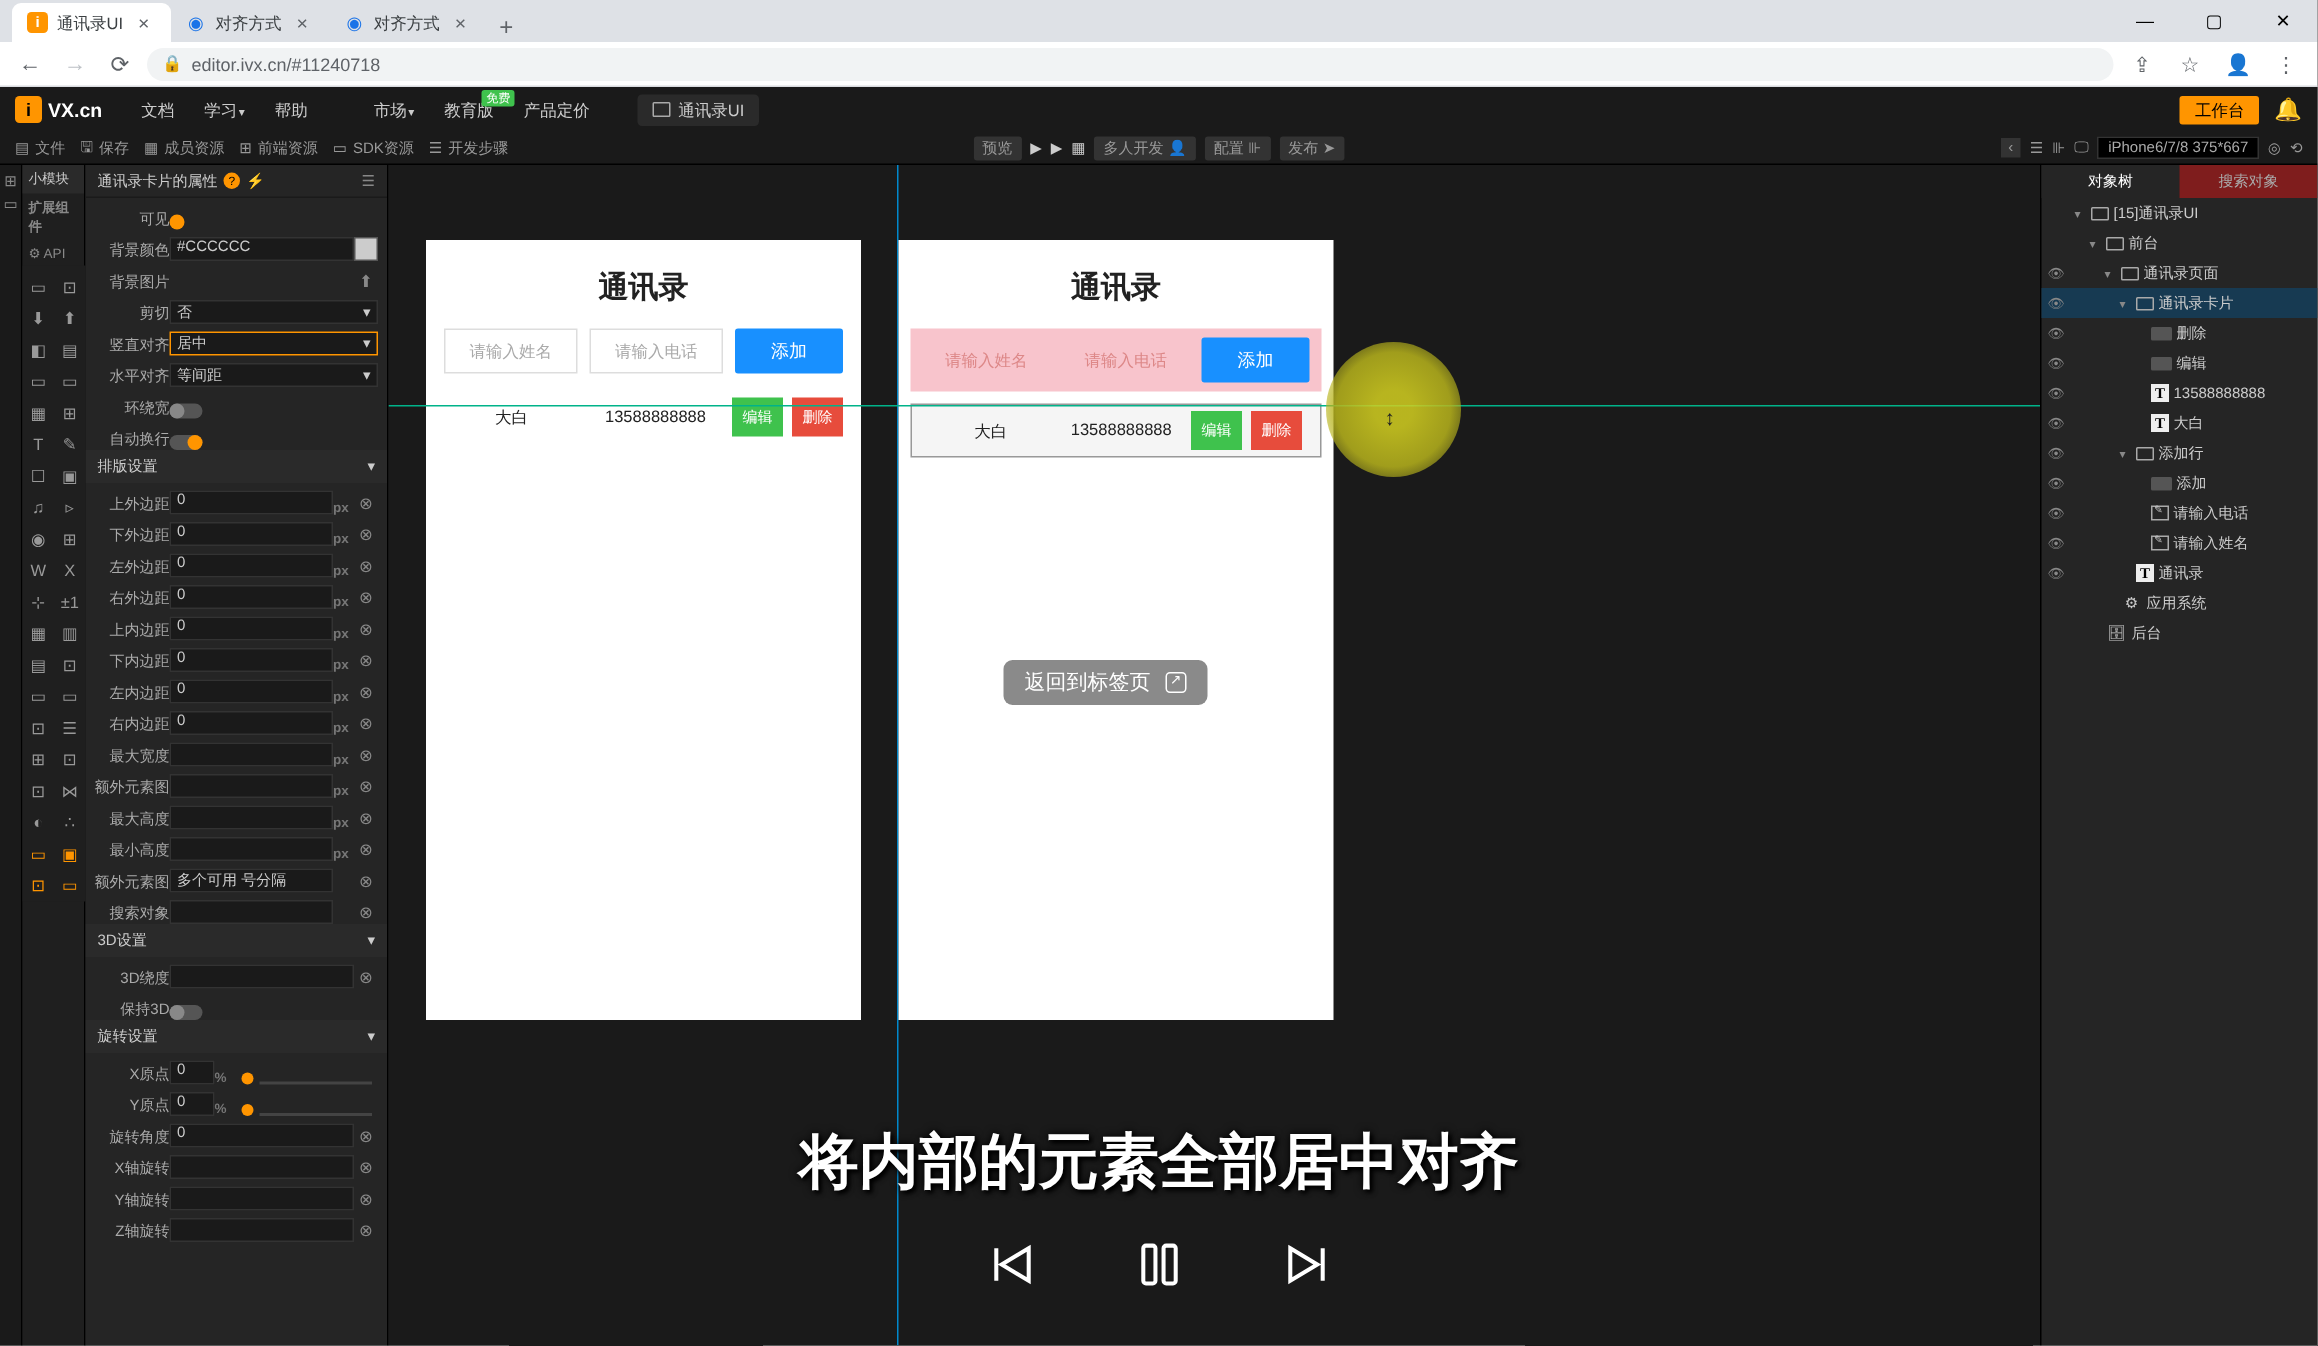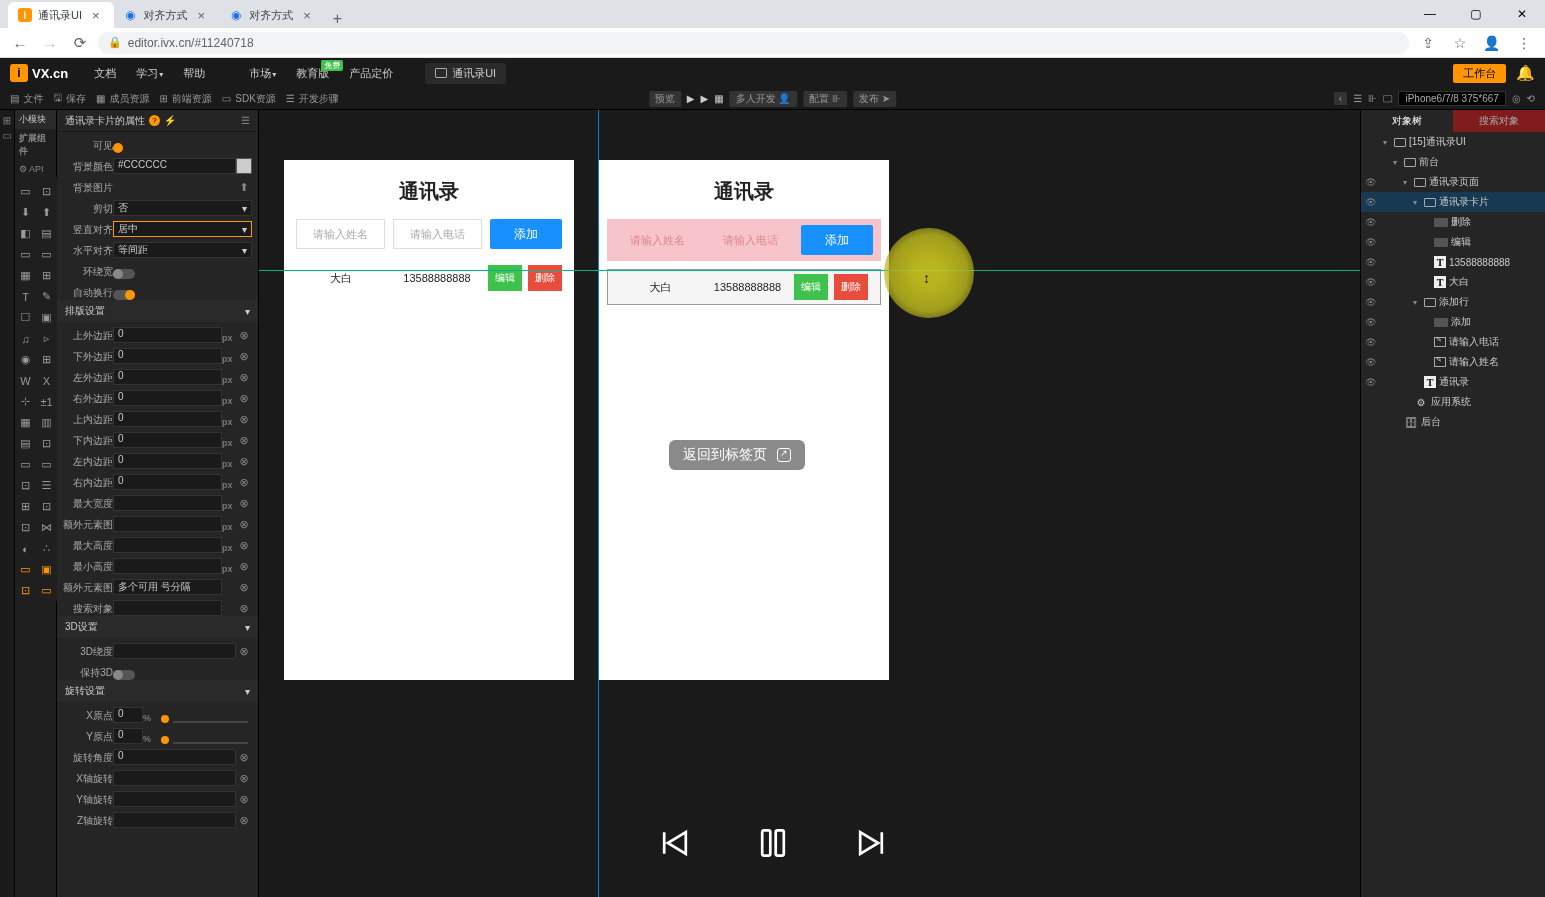--- a/index.html
+++ b/index.html
@@ -692,20 +692,21 @@
             <span class="tree-indent" style="width:10px"></span>
             <span class="exp"></span>
             <span class="icon">🗄</span>
             <span>后台</span>
           </div>
         </div>
     </div>
 
   </div>
 
+  <div class="subtitle">将内部的元素全部居中对齐</div>
   <div class="vid-controls">
     <div class="vid-btn">
         <svg viewBox="0 0 40 40">
           <path d="M8 8v24M32 8L12 20l20 12z" fill="none" stroke="#fff" stroke-width="3"></path>
         </svg>
       </div>
     <div class="vid-btn">
         <svg viewBox="0 0 40 40">
           <rect x="8" y="6" width="9" height="28" rx="2" fill="none" stroke="#fff" stroke-width="3"></rect>
           <rect x="23" y="6" width="9" height="28" rx="2" fill="none" stroke="#fff" stroke-width="3"></rect>

